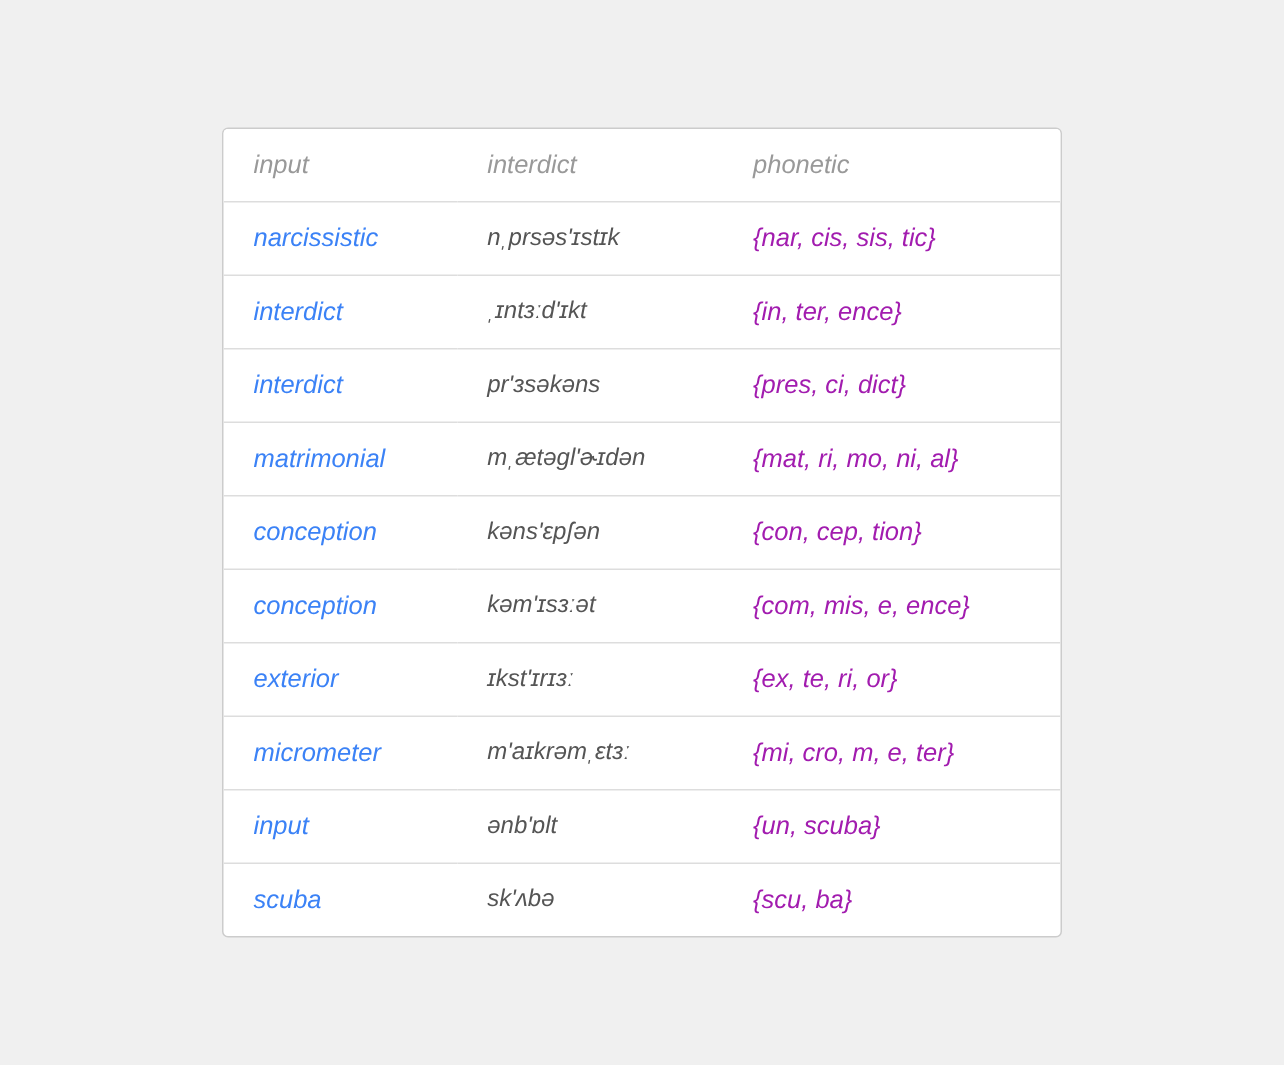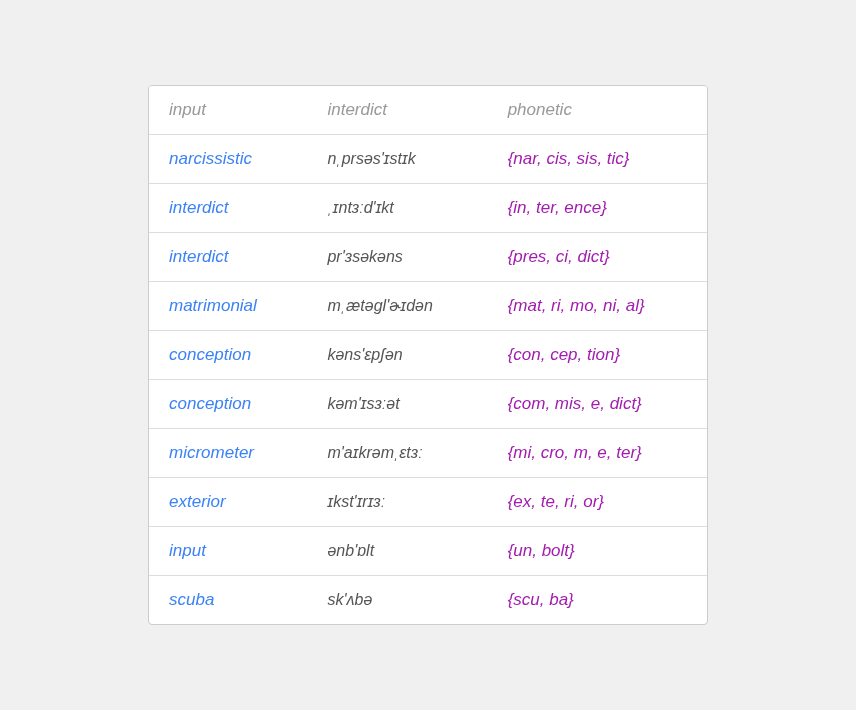--- a/index.html
+++ b/index.html
@@ -102,36 +102,36 @@
           <td class="syllabic-cell">{mat, ri, mo, ni, al}</td>
         </tr>
         <tr>
           <td>conception</td>
           <td class="phonetic-cell">kəns'ɛpʃən</td>
           <td class="syllabic-cell">{con, cep, tion}</td>
         </tr>
         <tr>
           <td>conception</td>
           <td class="phonetic-cell">kəm'ɪsɜːət</td>
-          <td class="syllabic-cell">{com, mis, e, dict}</td>
+          <td class="syllabic-cell">{com, mis, e, ence}</td>
+        </tr>
+        <tr>
+          <td>exterior</td>
+          <td class="phonetic-cell">ɪkst'ɪrɪɜː</td>
+          <td class="syllabic-cell">{ex, te, ri, or}</td>
         </tr>
         <tr>
           <td>micrometer</td>
           <td class="phonetic-cell">m'aɪkrəmˌɛtɜː</td>
           <td class="syllabic-cell">{mi, cro, m, e, ter}</td>
         </tr>
         <tr>
-          <td>exterior</td>
-          <td class="phonetic-cell">ɪkst'ɪrɪɜː</td>
-          <td class="syllabic-cell">{ex, te, ri, or}</td>
-        </tr>
-        <tr>
           <td>input</td>
           <td class="phonetic-cell">ənb'ɒlt</td>
-          <td class="syllabic-cell">{un, bolt}</td>
+          <td class="syllabic-cell">{un, scuba}</td>
         </tr>
         <tr>
           <td>scuba</td>
           <td class="phonetic-cell">sk'ʌbə</td>
           <td class="syllabic-cell">{scu, ba}</td>
         </tr>
       </tbody>
   </table>
 </div>
 

